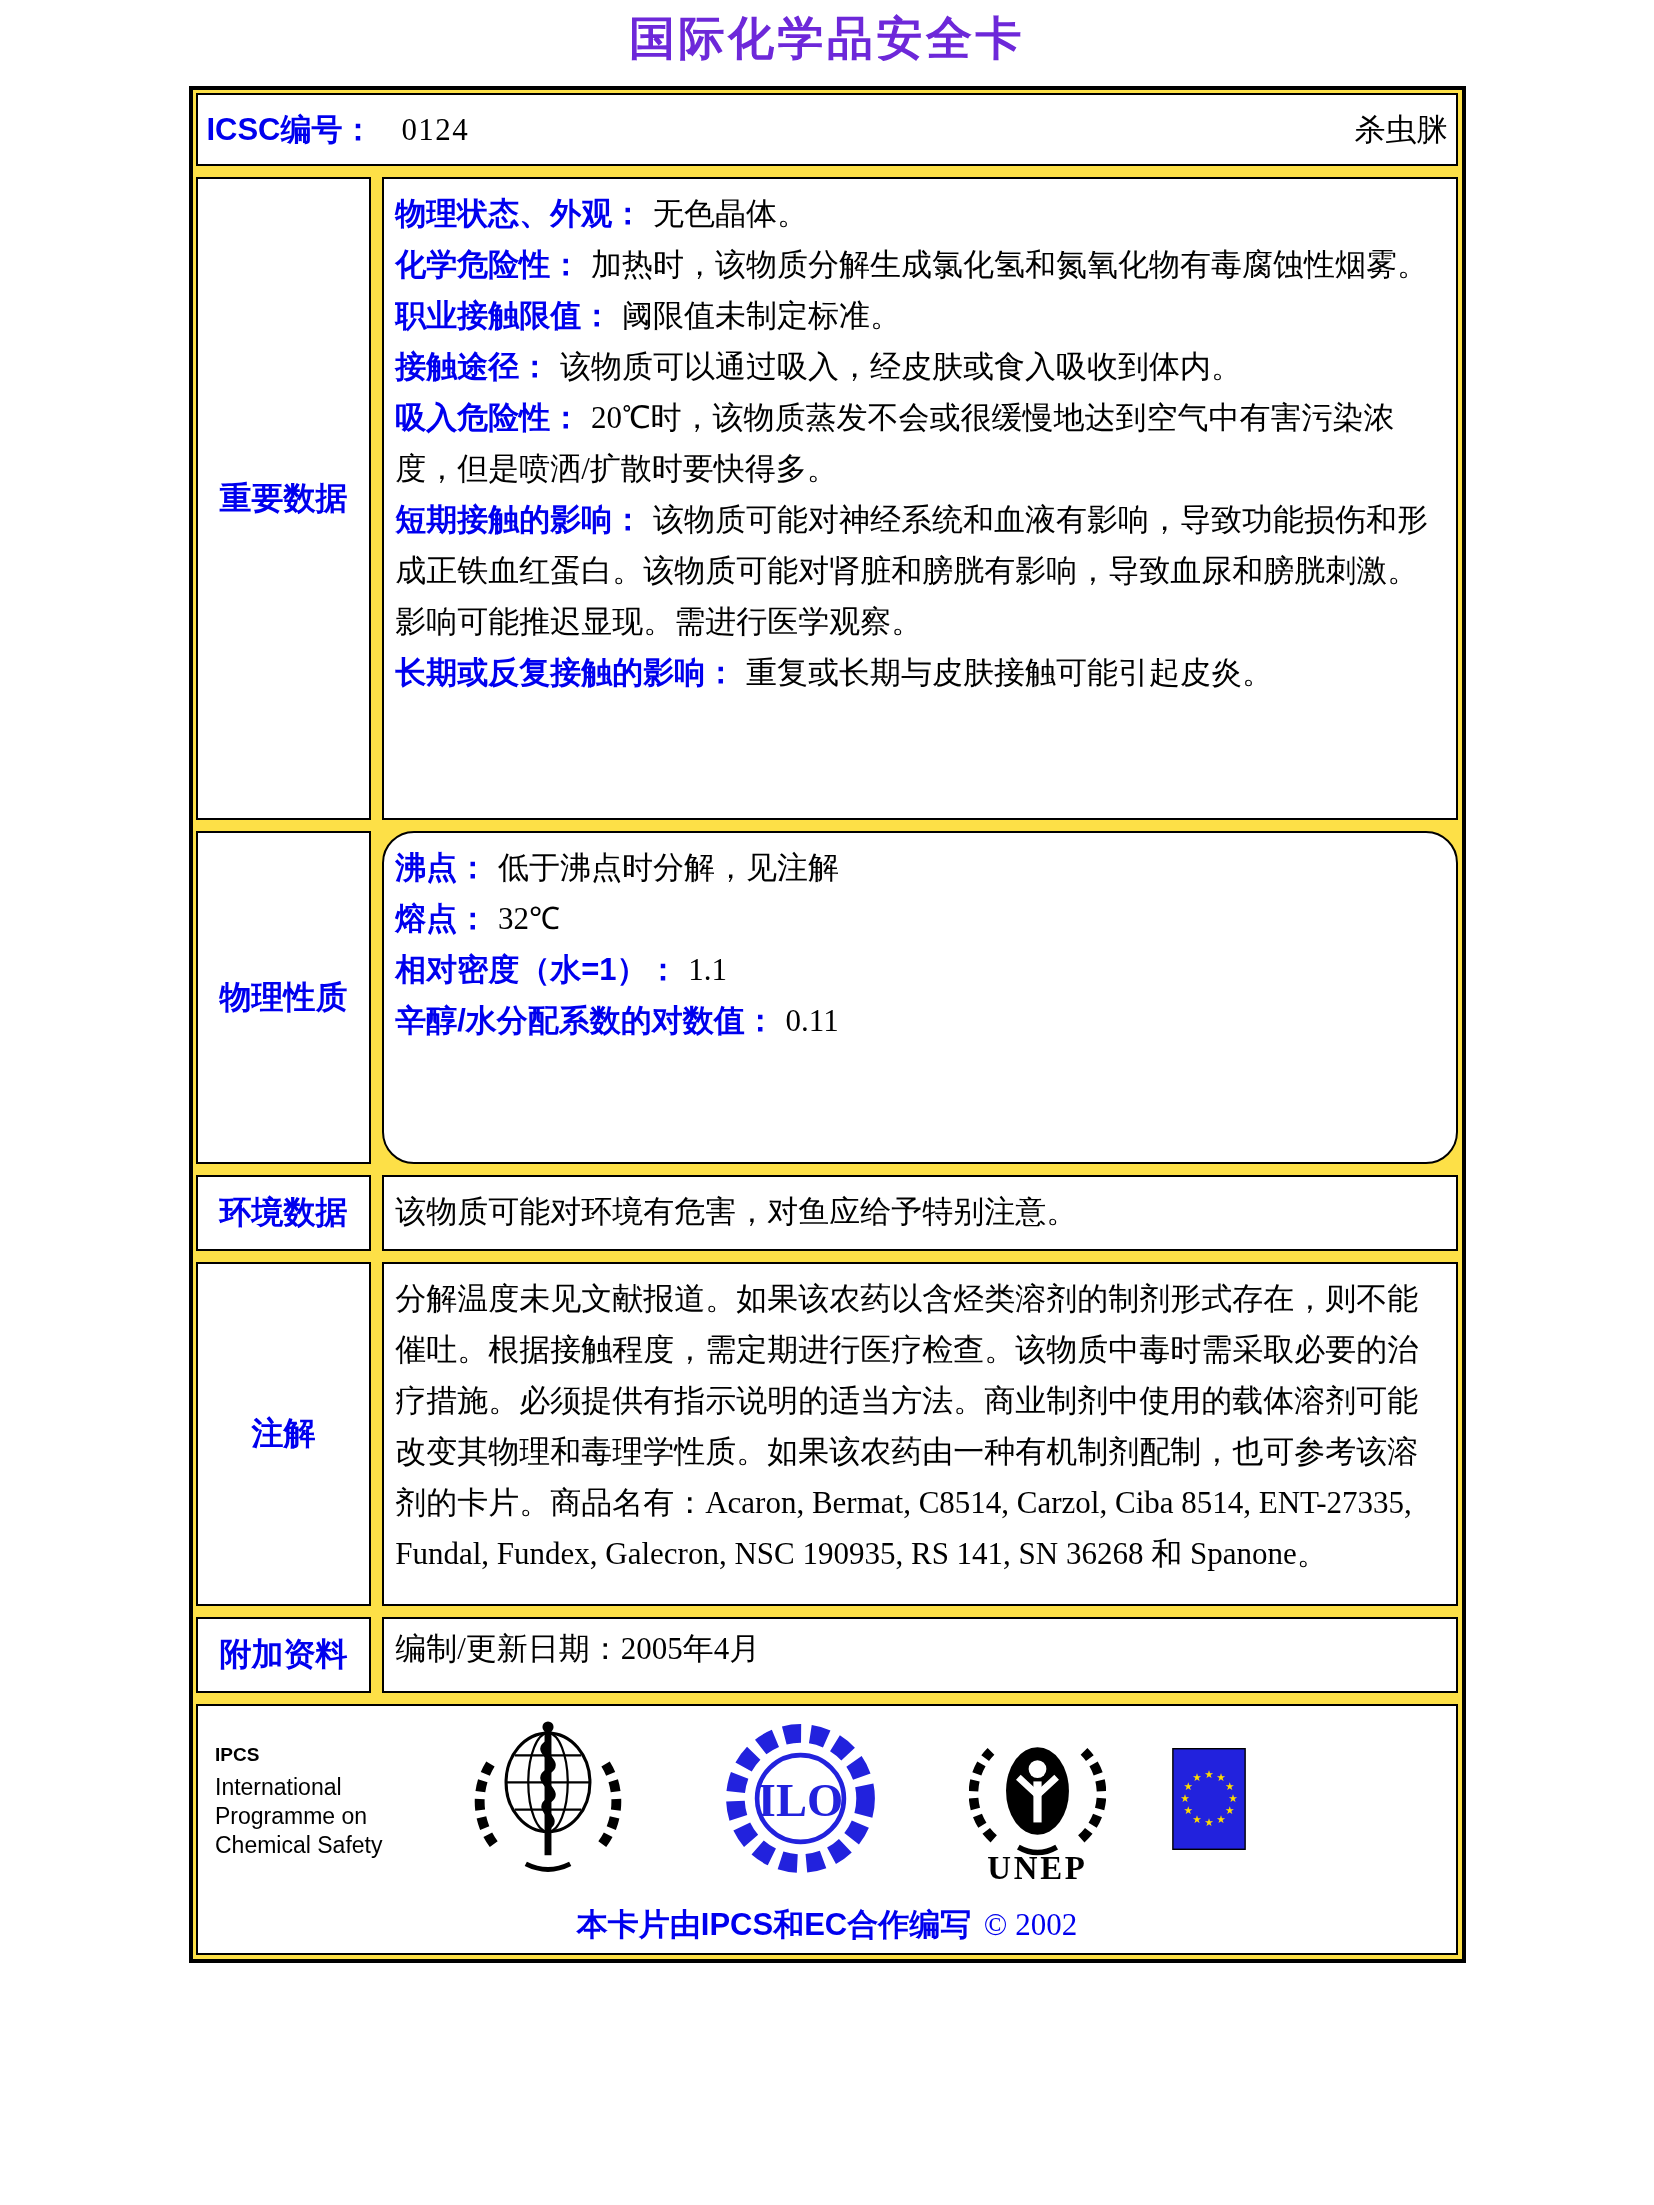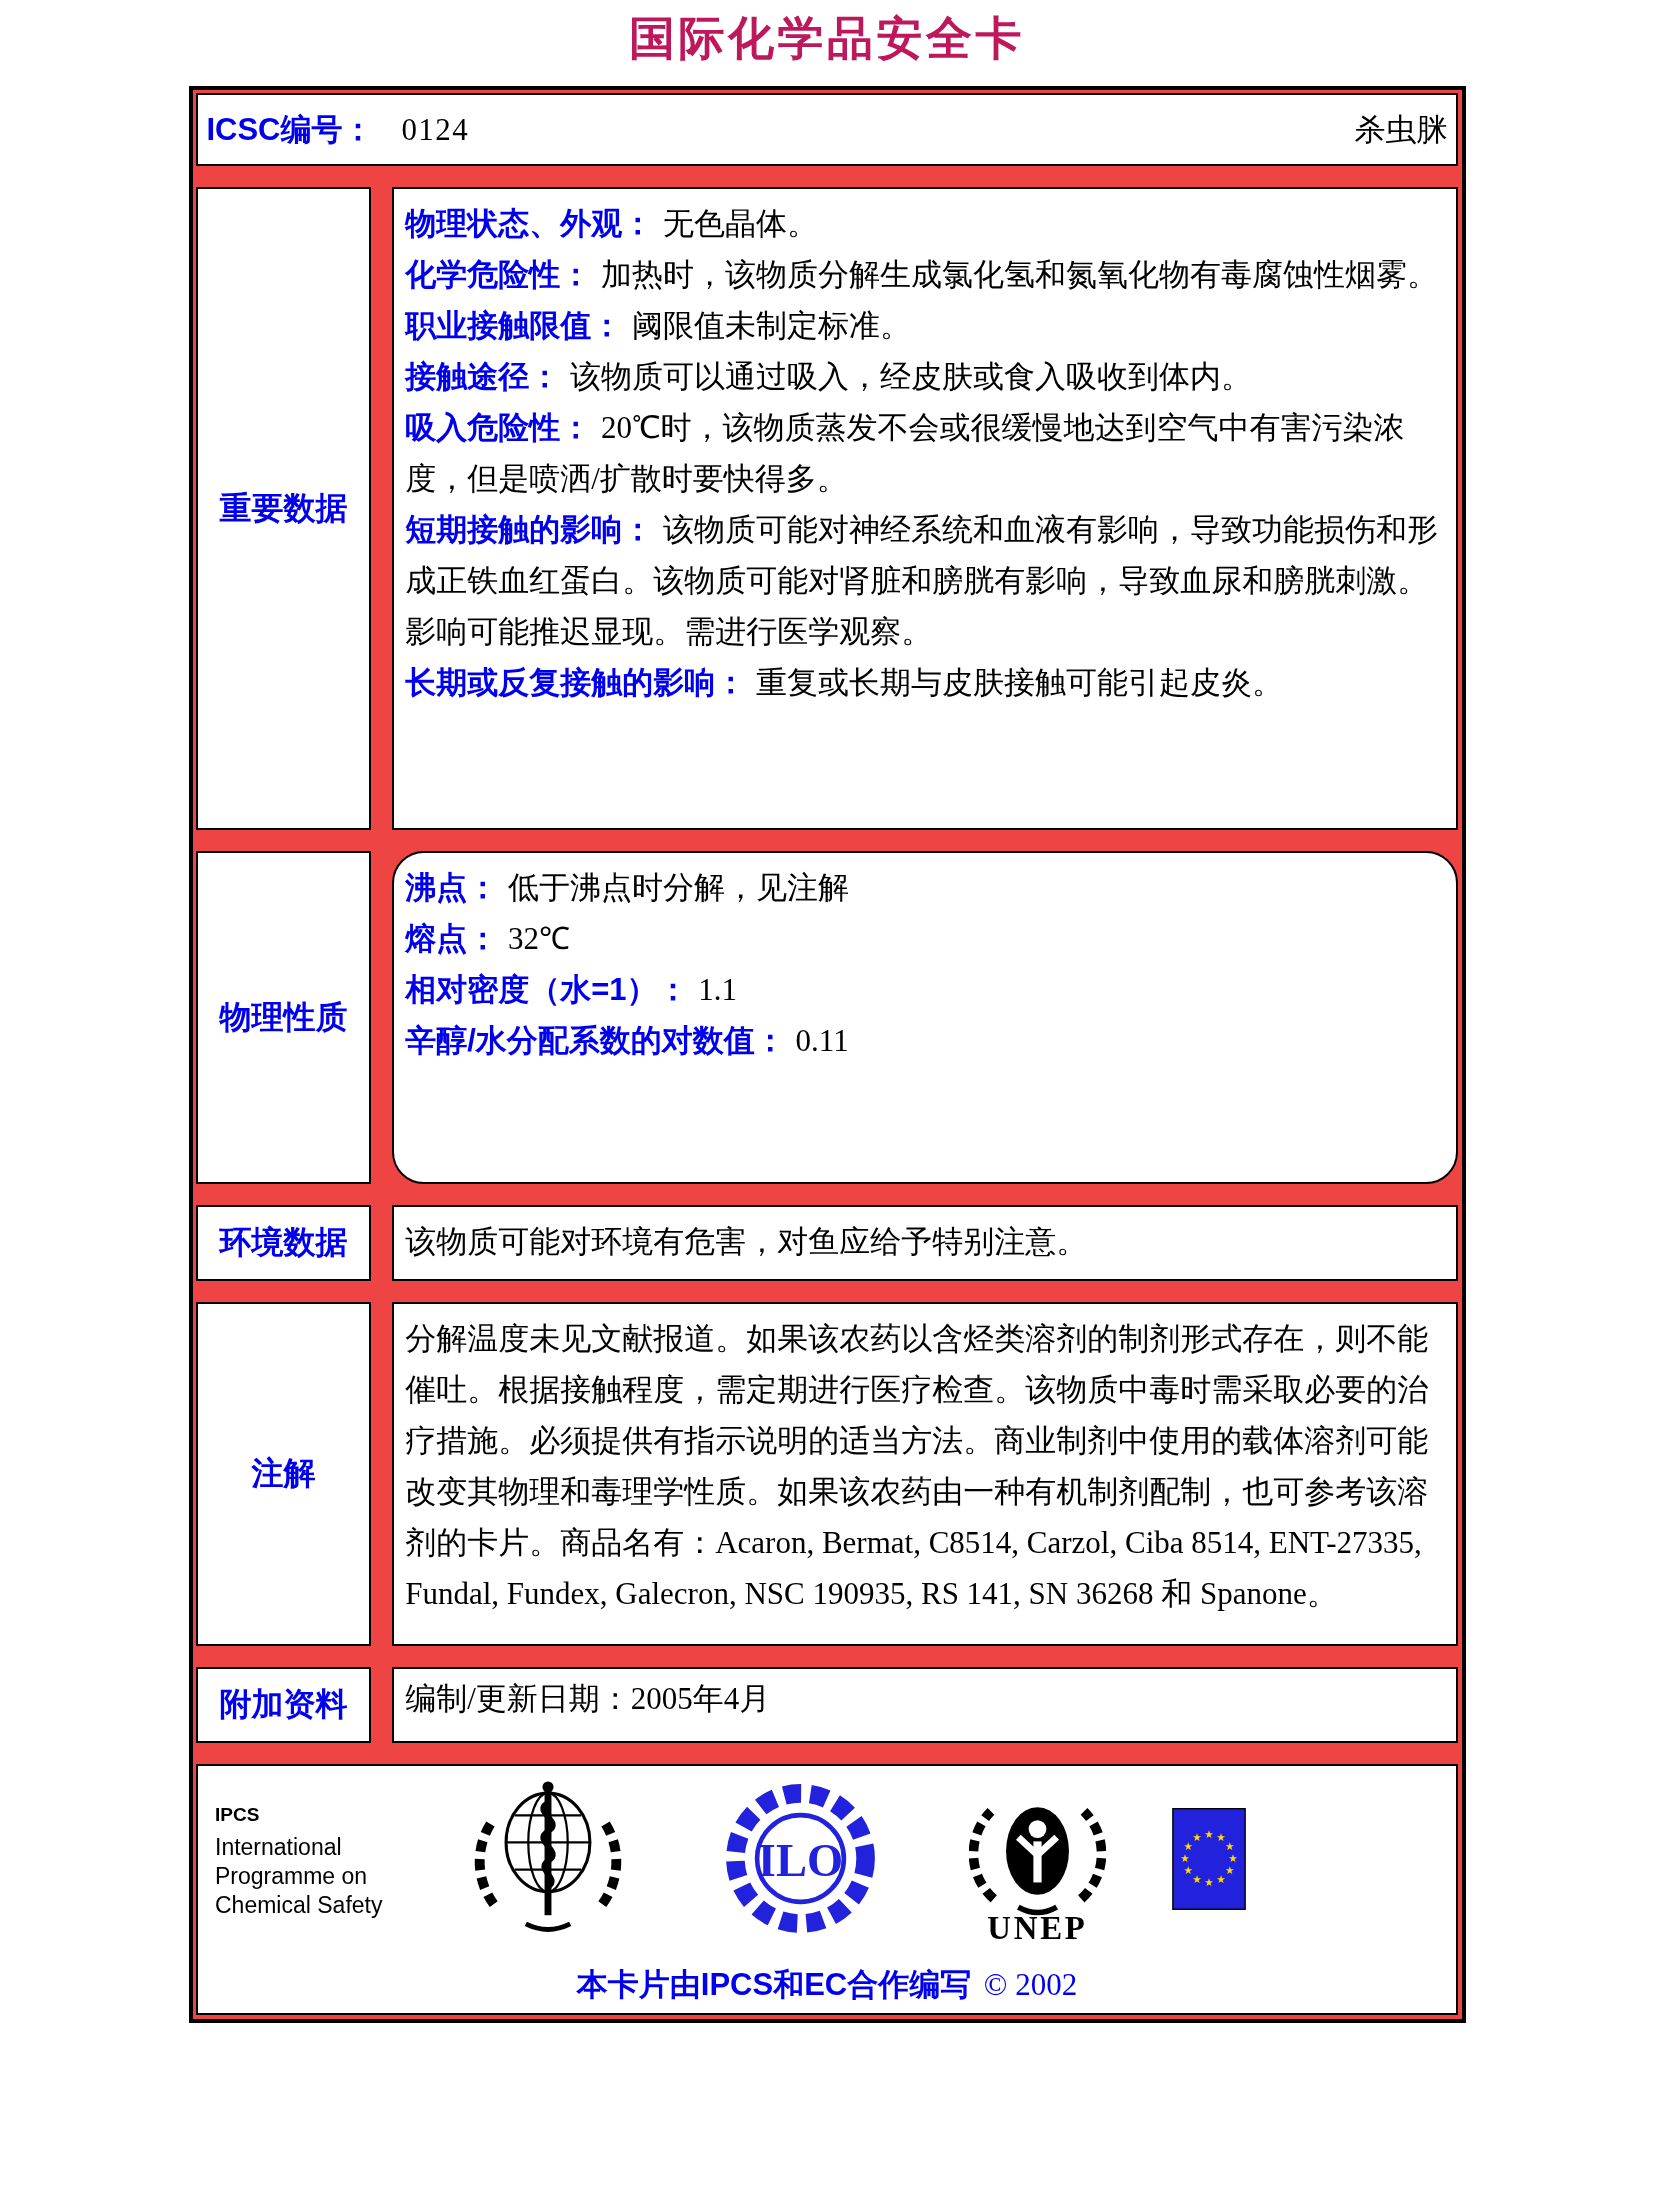--- a/index.html
+++ b/index.html
@@ -1,20 +1,20 @@
 <!DOCTYPE html>
 <html style="font-size:11.2px"><head>
 <meta charset="utf-8">
 <style>
   html,body{margin:0;padding:0;background:#ffffff;}
   body{width:1654px;min-height:2205px;font-family:"Liberation Serif",serif;color:#000;}
-  .page-title{text-align:center;color:#be185d;font-family:"Liberation Sans",sans-serif;
+  .page-title{text-align:center;color:#6d28d9;font-family:"Liberation Sans",sans-serif;
     font-weight:900;font-size:46px;letter-spacing:3.5px;margin:8.4px 0 15.4px 0;}
-  .card{width:1277px;margin:0 auto;border:4.2px solid #000;background:#ef4444;
-    display:grid;grid-template-columns:175px 1fr;gap:21px;padding:3.5px;box-sizing:border-box;}
+  .card{width:1277px;margin:0 auto;border:4.2px solid #000;background:#fde047;
+    display:grid;grid-template-columns:175px 1fr;gap:11px;padding:3.5px;box-sizing:border-box;}
   .cell{border:2.8px solid #000;box-sizing:border-box;background:#fff;}
   .span2{grid-column:1 / -1;}
   .head-cell{display:flex;justify-content:space-between;align-items:center;
     min-height:73px;padding:0 8.4px;font-size:31px;}
   .h-left{display:flex;align-items:center;}
   .blue-b{color:#0000ee;font-family:"Liberation Sans",sans-serif;font-weight:bold;}
   .h-num{margin-left:28px;letter-spacing:1.4px;}
   .sec-label{display:flex;align-items:center;justify-content:center;text-align:center;
     color:#0000ee;font-family:"Liberation Sans",sans-serif;font-weight:bold;
     font-size:32px;padding:14px;}

